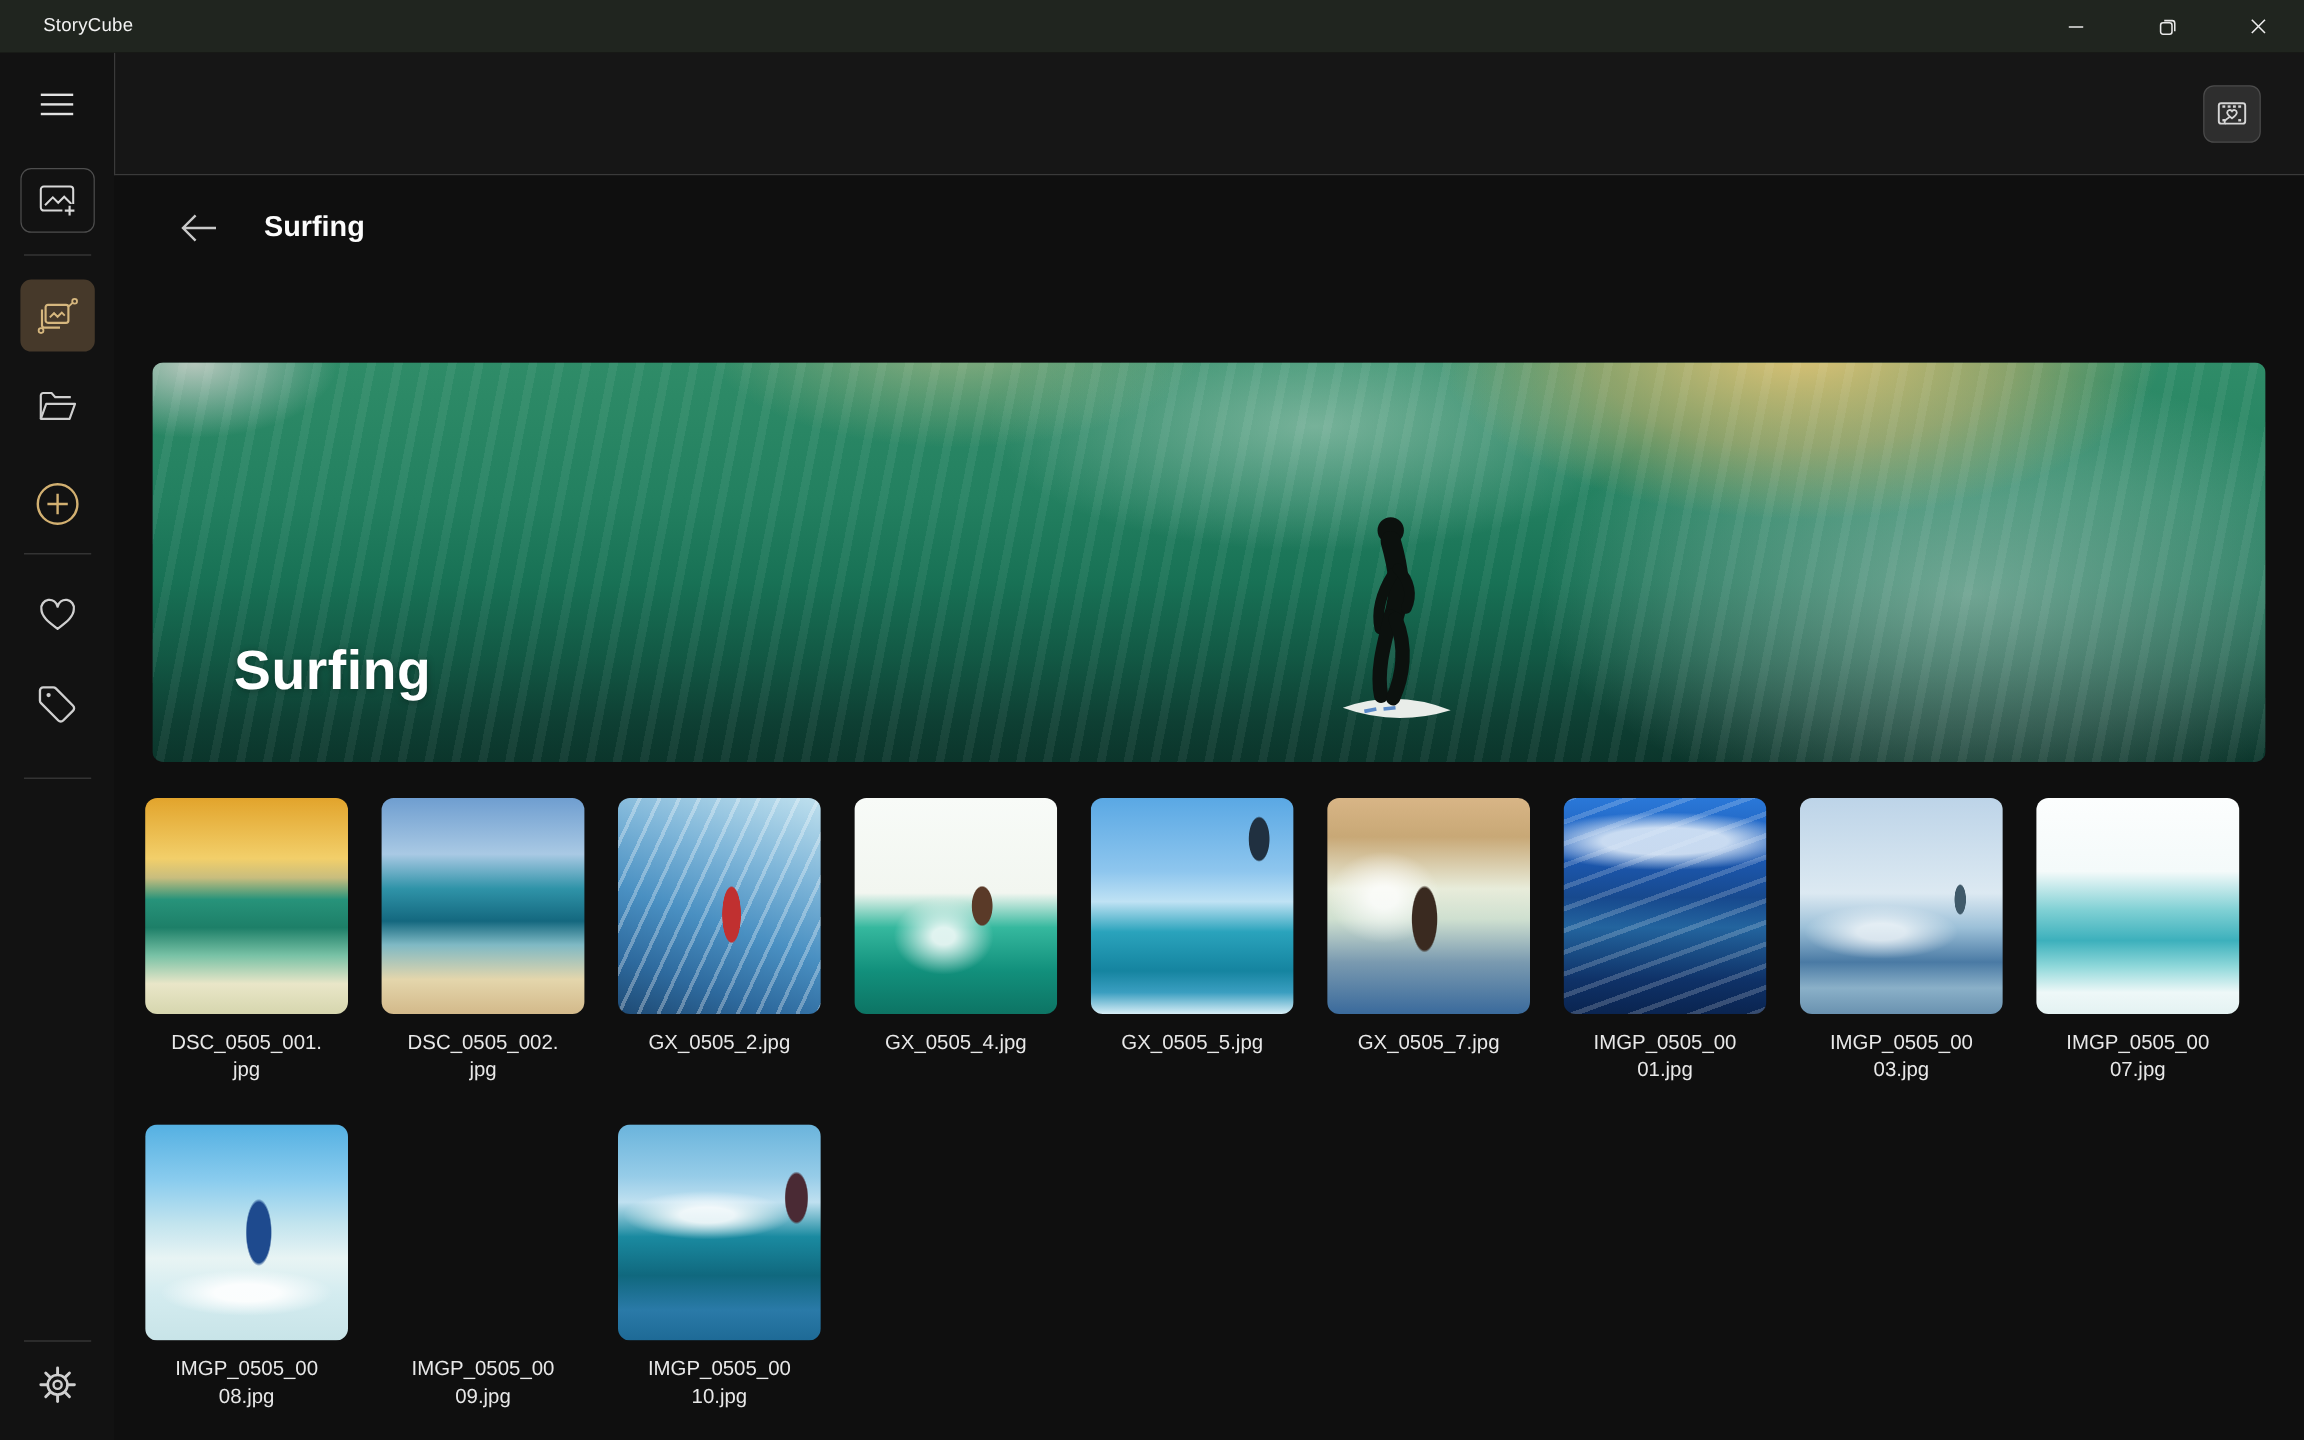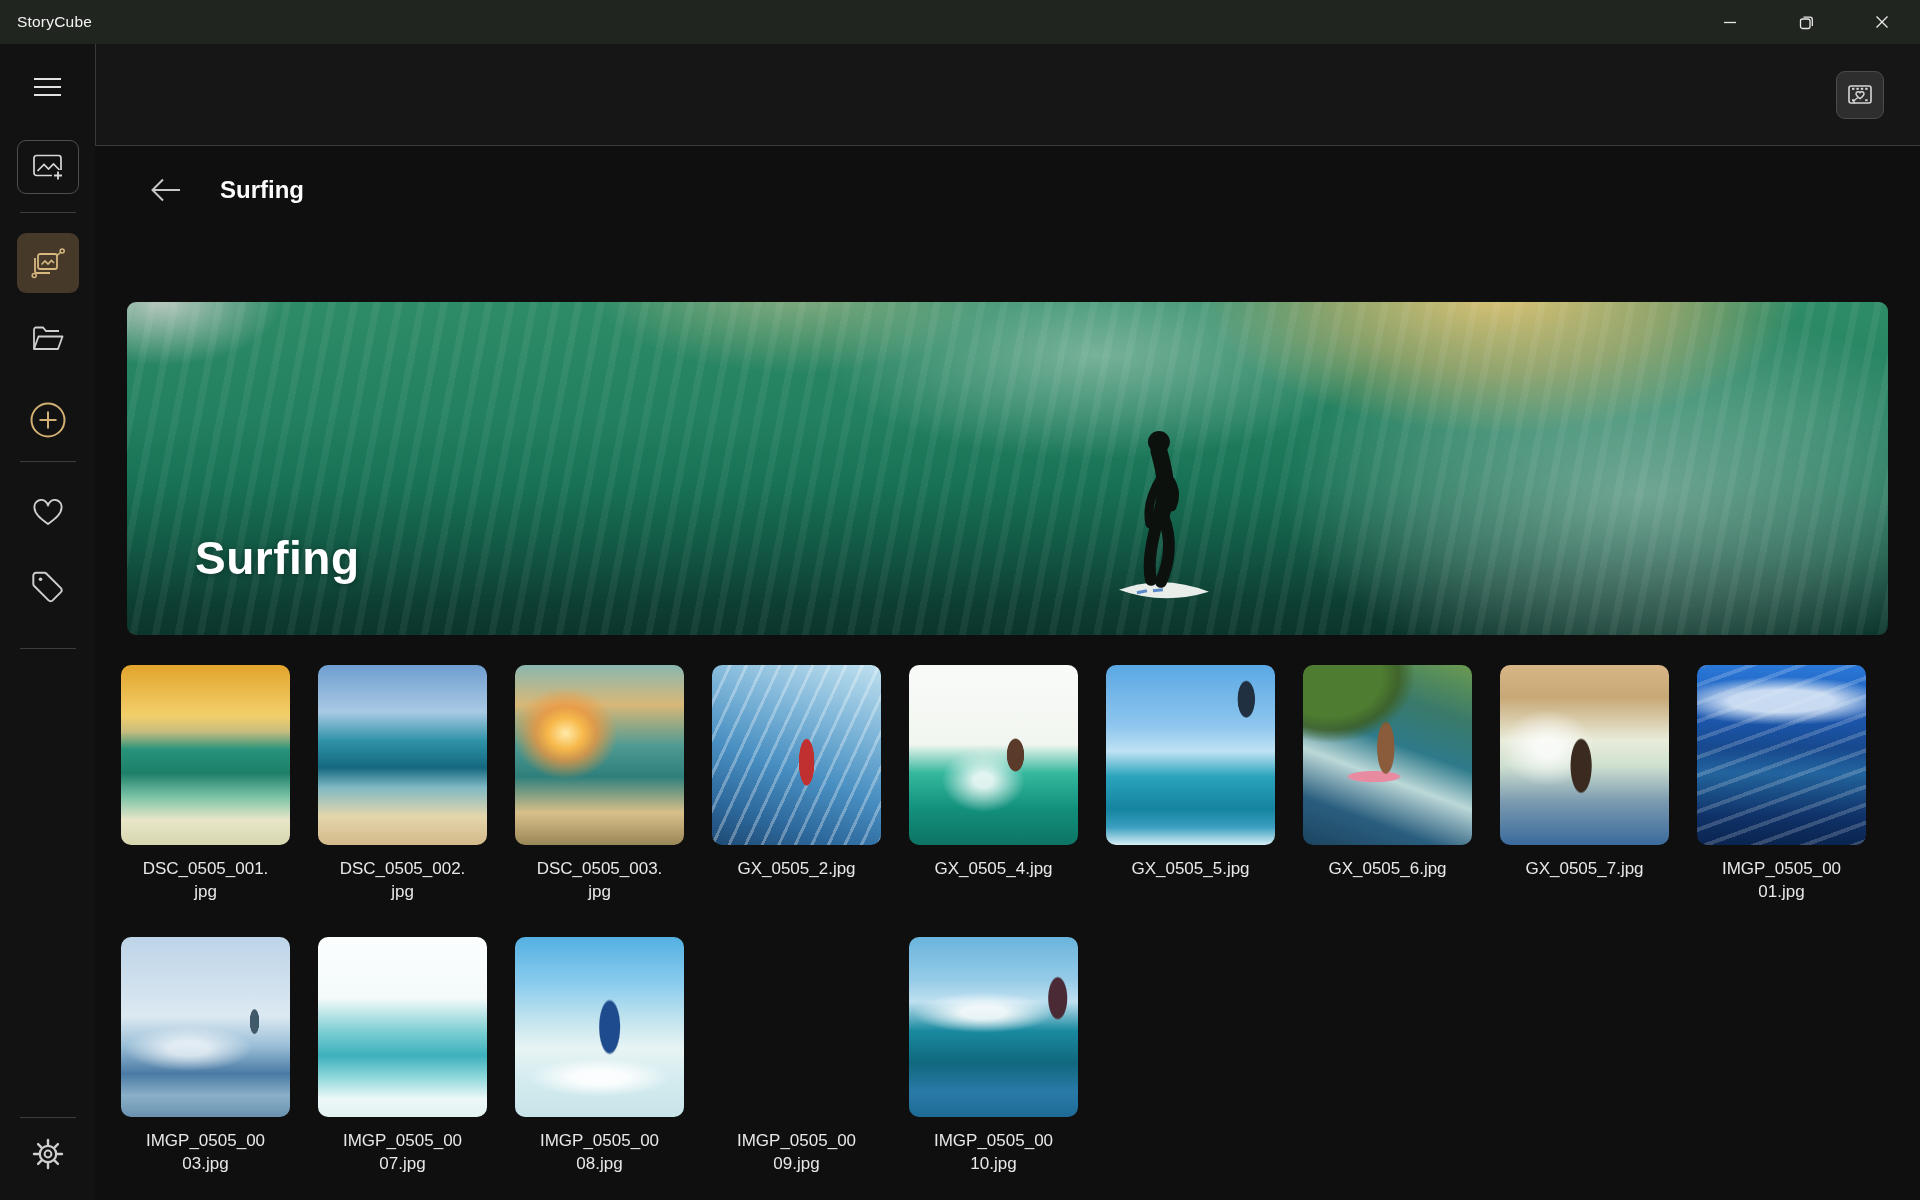--- a/index.html
+++ b/index.html
@@ -1,21 +1,21 @@
 <!DOCTYPE html>
 <html><head>
 <meta charset="utf-8">
 <style>
   * { margin:0; padding:0; box-sizing:border-box; }
   html,body { width:1920px; height:1200px; overflow:hidden; background:#0f0f0f;
     font-family:"Liberation Sans", sans-serif; color:#f0f0f0; }
 
   
   .titlebar { height:44px; background:#20251f; display:flex; align-items:center; }
-  .titlebar .app-name { font-size:15.5px; color:#f2f2f2; padding-left:17px; letter-spacing:.2px; }
+  .titlebar .app-name { font-size:15.5px; color:#f2f2f2; padding-left:36px; letter-spacing:.2px; }
   .titlebar .spacer { flex:1; }
   .win-btn { width:76px; height:44px; display:flex; align-items:center; justify-content:center; background:transparent; border:none; cursor:pointer; }
   .win-btn svg { display:block; }
 
   
   .app-body { display:flex; height:1156px;justify-content:center; }
 
   
   .sidebar { width:95px; background:#121212; display:flex; flex-direction:column; align-items:center; flex-shrink:0; }
   .sb-item { display:flex; align-items:center; justify-content:center; cursor:pointer; }
@@ -270,39 +270,31 @@
 
       <div class="grid">
         <figure class="thumb t1">
             <div class="img"></div>
             <figcaption>DSC_0505_001.jpg</figcaption>
           </figure>
         <figure class="thumb t2">
             <div class="img"></div>
             <figcaption>DSC_0505_002.jpg</figcaption>
           </figure>
-        <figure class="thumb t3">
-            <div class="img"></div>
-            <figcaption>DSC_0505_003.jpg</figcaption>
-          </figure>
         <figure class="thumb t6">
             <div class="img"></div>
             <figcaption>GX_0505_2.jpg</figcaption>
           </figure>
         <figure class="thumb t8">
             <div class="img"></div>
             <figcaption>GX_0505_4.jpg</figcaption>
           </figure>
         <figure class="thumb t9">
             <div class="img"></div>
             <figcaption>GX_0505_5.jpg</figcaption>
-          </figure>
-        <figure class="thumb t10">
-            <div class="img"></div>
-            <figcaption>GX_0505_6.jpg</figcaption>
           </figure>
         <figure class="thumb t11">
             <div class="img"></div>
             <figcaption>GX_0505_7.jpg</figcaption>
           </figure>
         <figure class="thumb t12">
             <div class="img"></div>
             <figcaption>IMGP_0505_0001.jpg</figcaption>
           </figure>
         <figure class="thumb t13">

